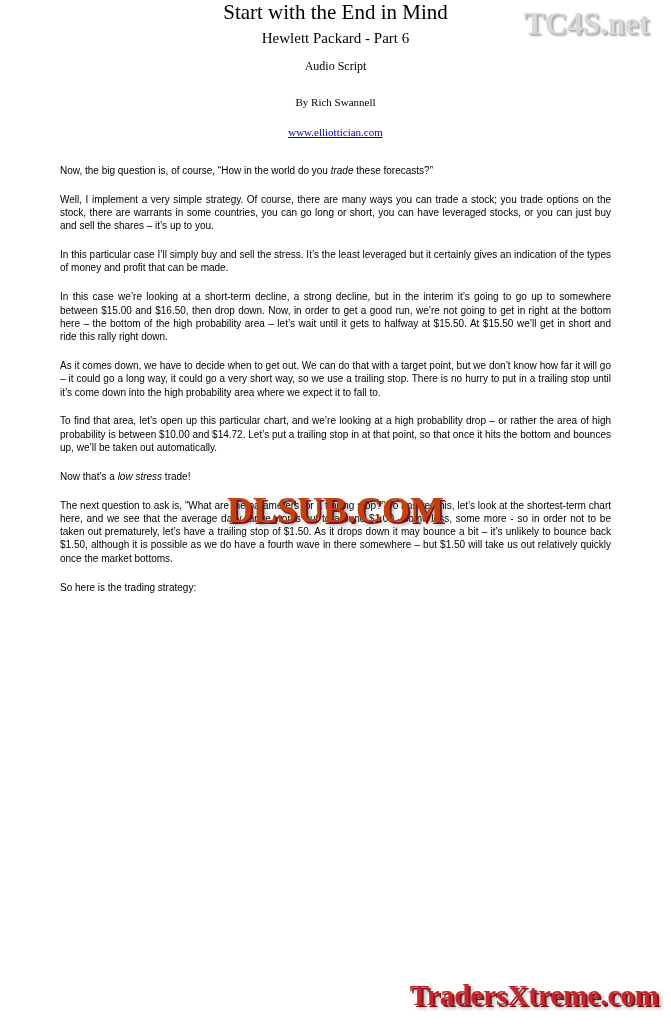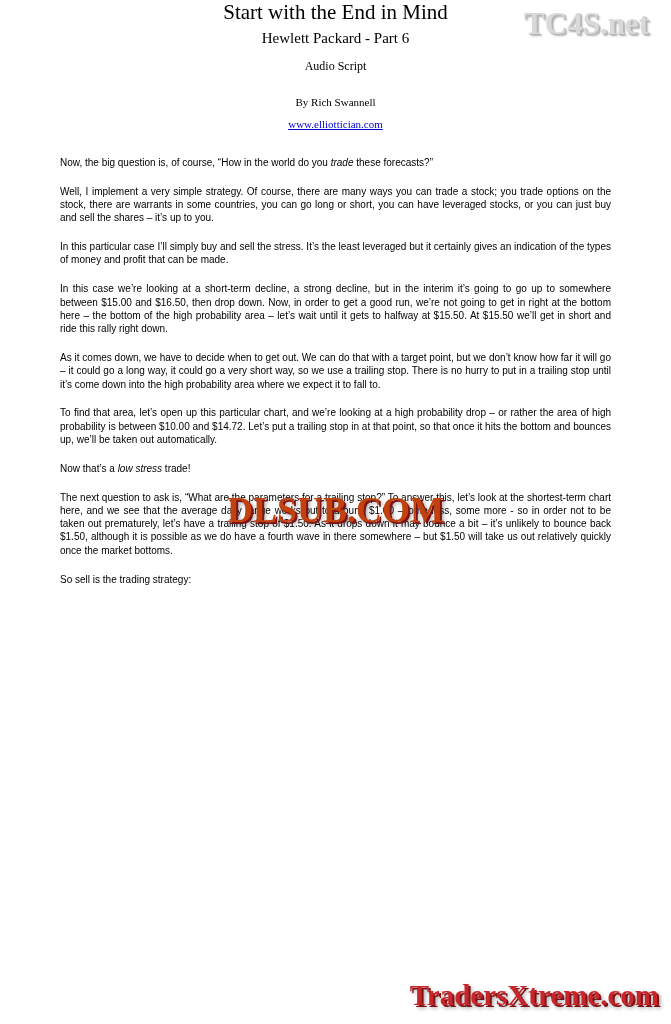--- a/index.html
+++ b/index.html
@@ -55,21 +55,21 @@
     font-weight: normal;
     font-family: "Liberation Serif", serif;
   }
   .doc-kind {
     font-size: 12px;
     margin: 0 0 22px 0;
     font-family: "Liberation Serif", serif;
   }
   .doc-author {
     font-size: 11px;
-    margin: 0 0 6px 0;
+    margin: 0 0 14px 0;
     font-family: "Liberation Serif", serif;
   }
   .doc-link {
     font-size: 11px;
     color: #0000cc;
     text-decoration: underline;
     font-family: "Liberation Serif", serif;
     display: inline-block;
     margin-bottom: 18px;
     text-align: right;
@@ -141,20 +141,20 @@
 
   <div class="doc-body">
     <p class="para">Now, the big question is, of course, “How in the world do you <i>trade</i> these forecasts?”</p>
     <p class="para">Well, I implement a very simple strategy.  Of course, there are many ways you can trade a stock; you trade options on the stock, there are warrants in some countries, you can go long or short, you can have leveraged stocks, or you can just buy and sell the shares – it’s up to you.</p>
     <p class="para">In this particular case I’ll simply buy and sell the stress.  It’s the least leveraged but it certainly gives an indication of the types of money and profit that can be made.</p>
     <p class="para">In this case we’re looking at a short-term decline, a strong decline, but in the interim it’s going to go up to somewhere between $15.00 and $16.50, then drop down.  Now, in order to get a good run, we’re not going to get in right at the bottom here – the bottom of the high probability area – let’s wait until it gets to halfway at $15.50.  At $15.50 we’ll get in short and ride this rally right down.</p>
     <p class="para">As it comes down, we have to decide when to get out.  We can do that with a target point, but we don’t know how far it will go – it could go a long way, it could go a very short way, so we use a trailing stop.  There is no hurry to put in a trailing stop until it’s come down into the high probability area where we expect it to fall to.</p>
     <p class="para">To find that area, let’s open up this particular chart, and we’re looking at a high probability drop – or rather the area of high probability is between $10.00 and $14.72.  Let’s put a trailing stop in at that point, so that once it hits the bottom and bounces up, we’ll be taken out automatically.</p>
     <p class="para">Now that’s a <i>low stress</i> trade!</p>
     <p class="para">The next question to ask is, “What are the parameters for a trailing stop?”  To answer this, let’s look at the shortest-term chart here, and we see that the average daily range works out to around $1.00 –some less, some more - so in order not to be taken out prematurely, let’s have a trailing stop of $1.50.  As it drops down it may bounce a bit – it’s unlikely to bounce back $1.50, although it is possible as we do have a fourth wave in there somewhere – but $1.50 will take us out relatively quickly once the market bottoms.</p>
-    <p class="para">So sell is the trading strategy:</p>
+    <p class="para">So here is the trading strategy:</p>
   </div>
 
   <div class="wm-center">DLSUB.COM</div>
 
   <div class="wm-bottom">TradersXtreme.com</div>
 
 </div>
 
 </body></html>

